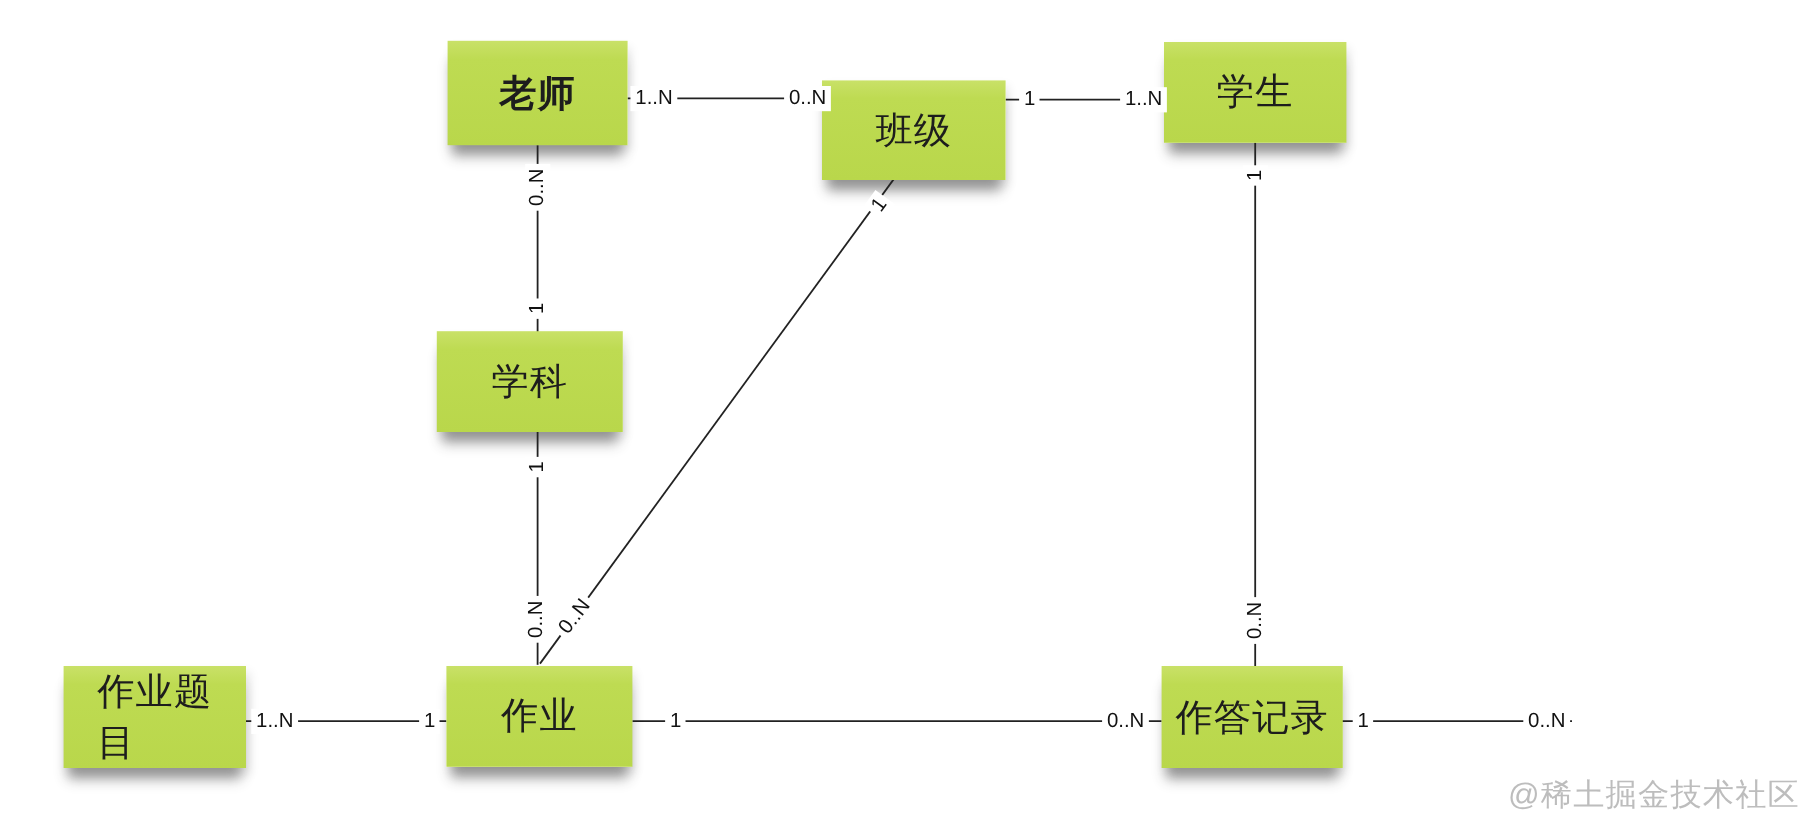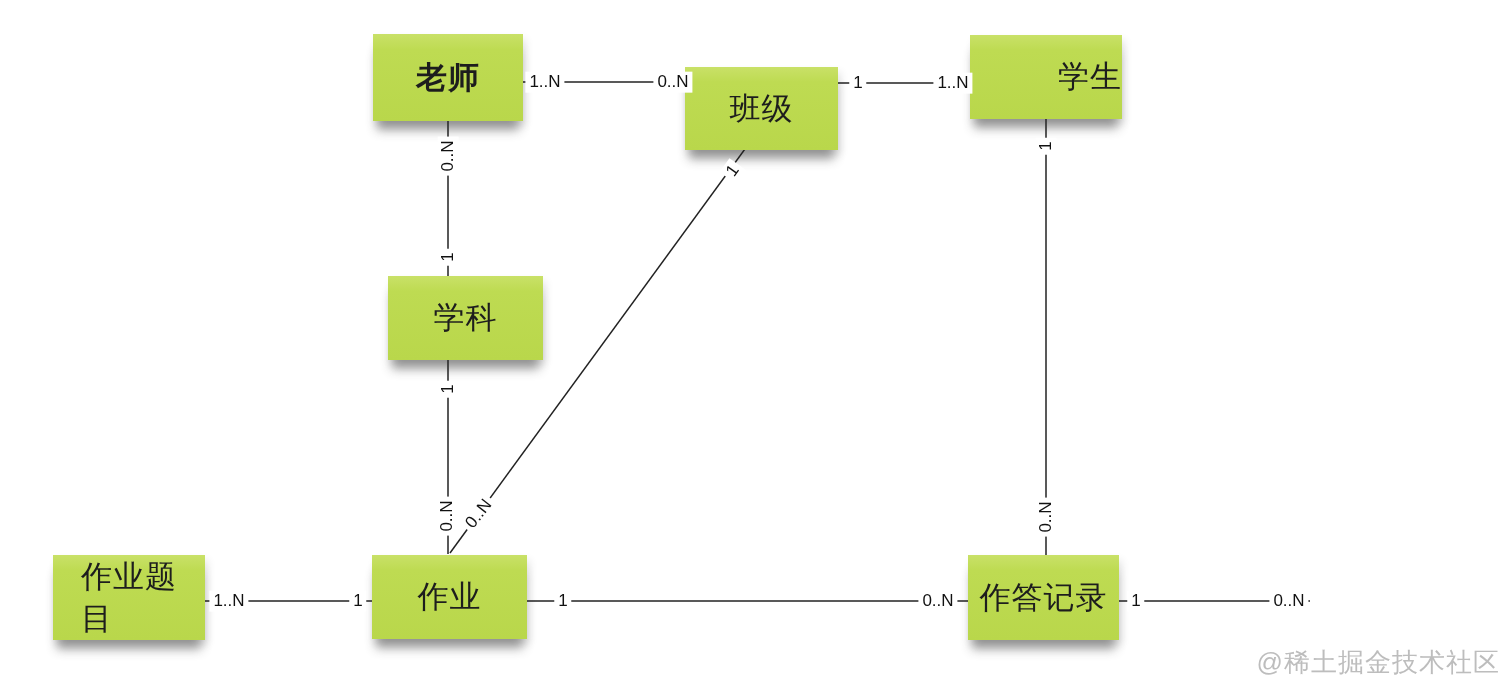--- a/index.html
+++ b/index.html
@@ -76,24 +76,24 @@
     <line x1="527" y1="601" x2="968" y2="601"></line>
     <line x1="1118" y1="601" x2="1310" y2="601"></line>
   </svg>
 
   <div class="note" style="left:373px; top:34px;  width:150px; height:87px;font-weight:bold;">
       <span>老师</span>
     </div>
   <div class="note" style="left:685px; top:35px;  width:153px; height:83px;margin-top:32px;">
       <span>班级</span>
     </div>
-  <div class="note" style="left:970px; top:35px;  width:152px; height:84px;justify-content:flex-end;">
+  <div class="note" style="left:970px; top:35px;  width:152px; height:84px;">
       <span>学生</span>
     </div>
-  <div class="note" style="left:388px; top:276px; width:155px; height:84px;">
+  <div class="note" style="left:364px; top:276px; width:155px; height:84px;">
       <span>学科</span>
     </div>
   <div class="note" style="left:53px;  top:555px; width:152px; height:85px;padding-left:28px;">
       <span>作业题目</span>
     </div>
   <div class="note" style="left:372px; top:555px; width:155px; height:84px;">
       <span>作业</span>
     </div>
   <div class="note" style="left:968px; top:555px; width:151px; height:85px;align-items:center;">
       <span>作答记录</span>

